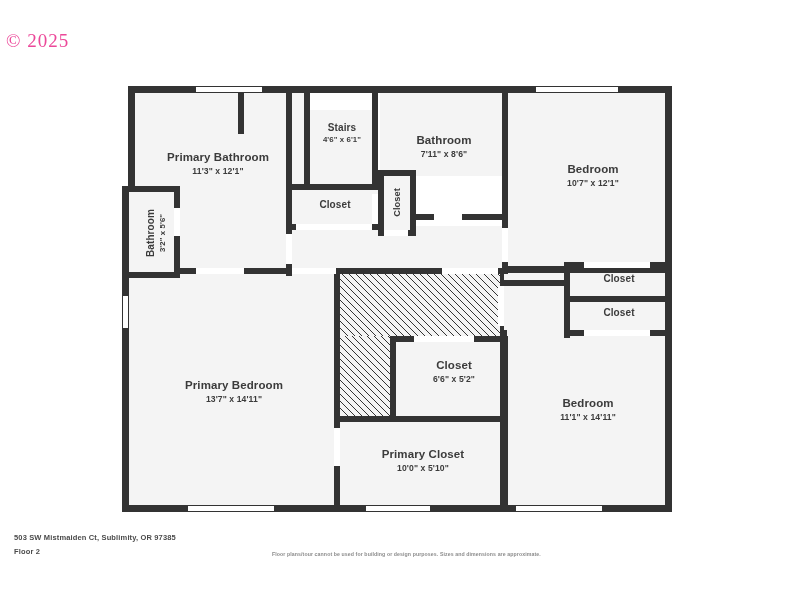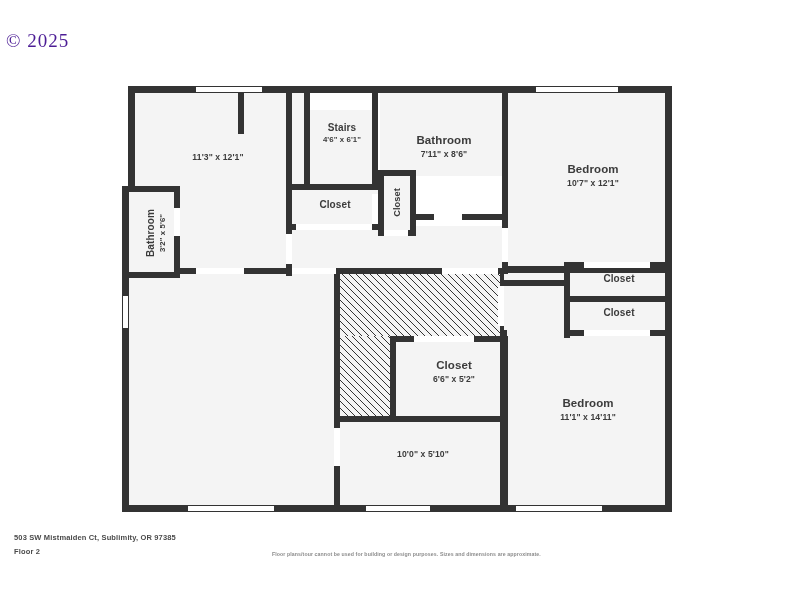--- a/index.html
+++ b/index.html
@@ -10,21 +10,21 @@
     overflow:hidden;
     position:relative;
   }
   #stage{position:absolute;left:0;top:0;width:800px;height:600px;}
 
   
   .watermark{
     position:absolute;left:6px;top:30px;
     font-family:"Liberation Serif", serif;
     font-size:19px;letter-spacing:1px;
-    color:#4c1d95;
+    color:#ec4899;
     user-select:none;
   }
 
   
   .footer-addr{
     position:absolute;left:14px;top:533px;
     font-size:7.5px;font-weight:bold;color:#4a4a4a;
     letter-spacing:0.15px;
   }
   .footer-floor{
@@ -222,20 +222,21 @@
     <div class="opening" style="left:384px;top:230px;width:24px;height:6px;"></div>
     <div class="opening" style="left:584px;top:262px;width:66px;height:6px;"></div>
     <div class="opening" style="left:584px;top:330px;width:66px;height:6px;"></div>
     <div class="opening" style="left:498px;top:286px;width:6px;height:40px;"></div>
     <div class="opening" style="left:414px;top:336px;width:60px;height:6px;"></div>
     <div class="opening" style="left:334px;top:428px;width:6px;height:38px;"></div>
     <div class="opening" style="left:174px;top:208px;width:6px;height:28px;"></div>
     <div class="opening" style="left:196px;top:268px;width:18px;height:6px;"></div>
 
     <div class="lbl" style="left:138px;top:151px;width:160px;">
+      <span class="nm">Primary Bathroom</span>
       <span class="dm">11'3" x 12'1"</span>
     </div>
 
     <div class="lbl small" style="left:302px;top:122px;width:80px;">
       <span class="nm">Stairs</span>
       <span class="dm">4'6" x 6'1"</span>
     </div>
 
     <div class="lbl" style="left:385px;top:134px;width:118px;">
       <span class="nm">Bathroom</span>
@@ -259,22 +260,27 @@
     <div class="lbl tiny vert" style="left:370px;top:197px;width:54px;">
       <span class="nm">Closet</span>
     </div>
 
 
     <div class="lbl" style="left:404px;top:359px;width:100px;">
       <span class="nm">Closet</span>
       <span class="dm">6'6" x 5'2"</span>
     </div>
 
+    <div class="lbl" style="left:156px;top:379px;width:156px;">
+      <span class="nm">Primary Bedroom</span>
+      <span class="dm">13'7" x 14'11"</span>
+    </div>
 
     <div class="lbl" style="left:344px;top:448px;width:158px;">
+      <span class="nm">Primary Closet</span>
       <span class="dm">10'0" x 5'10"</span>
     </div>
 
     <div class="lbl small" style="left:570px;top:273px;width:98px;">
       <span class="nm">Closet</span>
     </div>
 
     <div class="lbl small" style="left:570px;top:307px;width:98px;">
       <span class="nm">Closet</span>
     </div>

